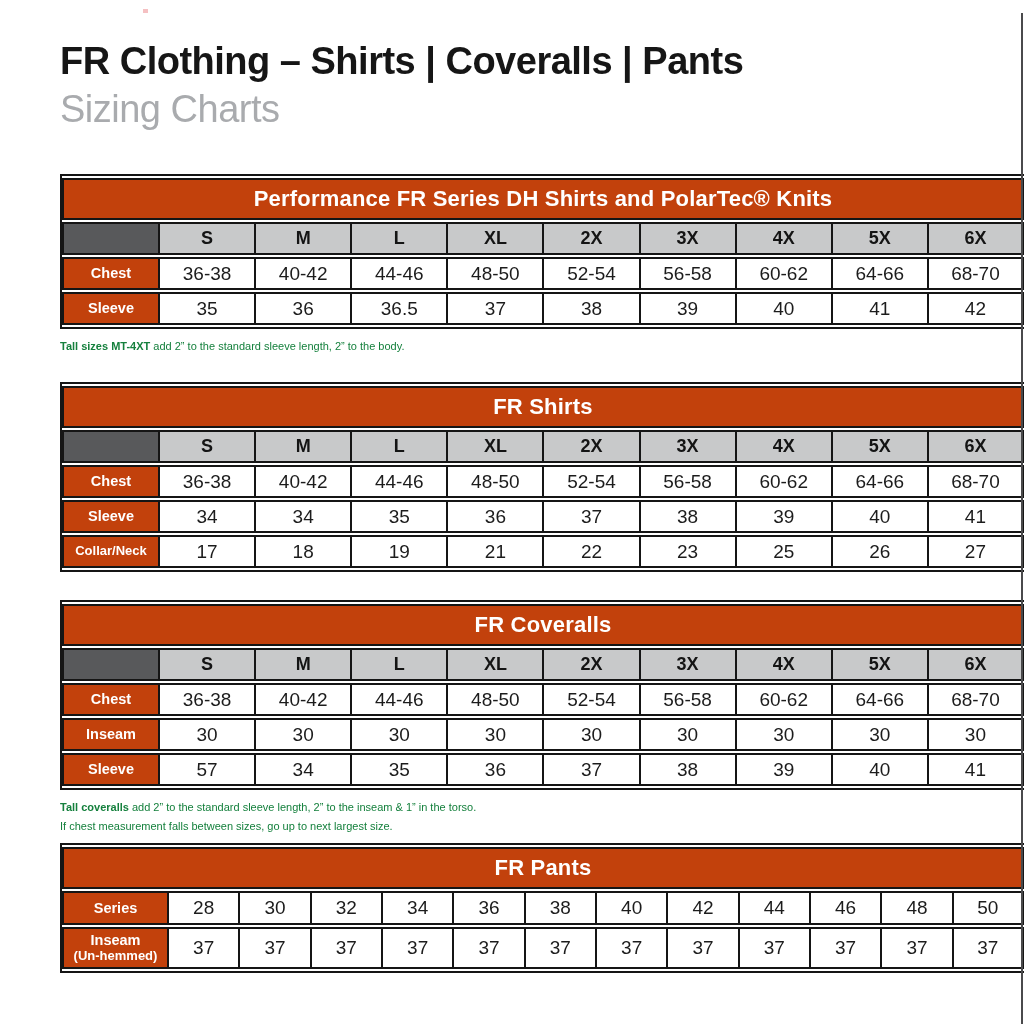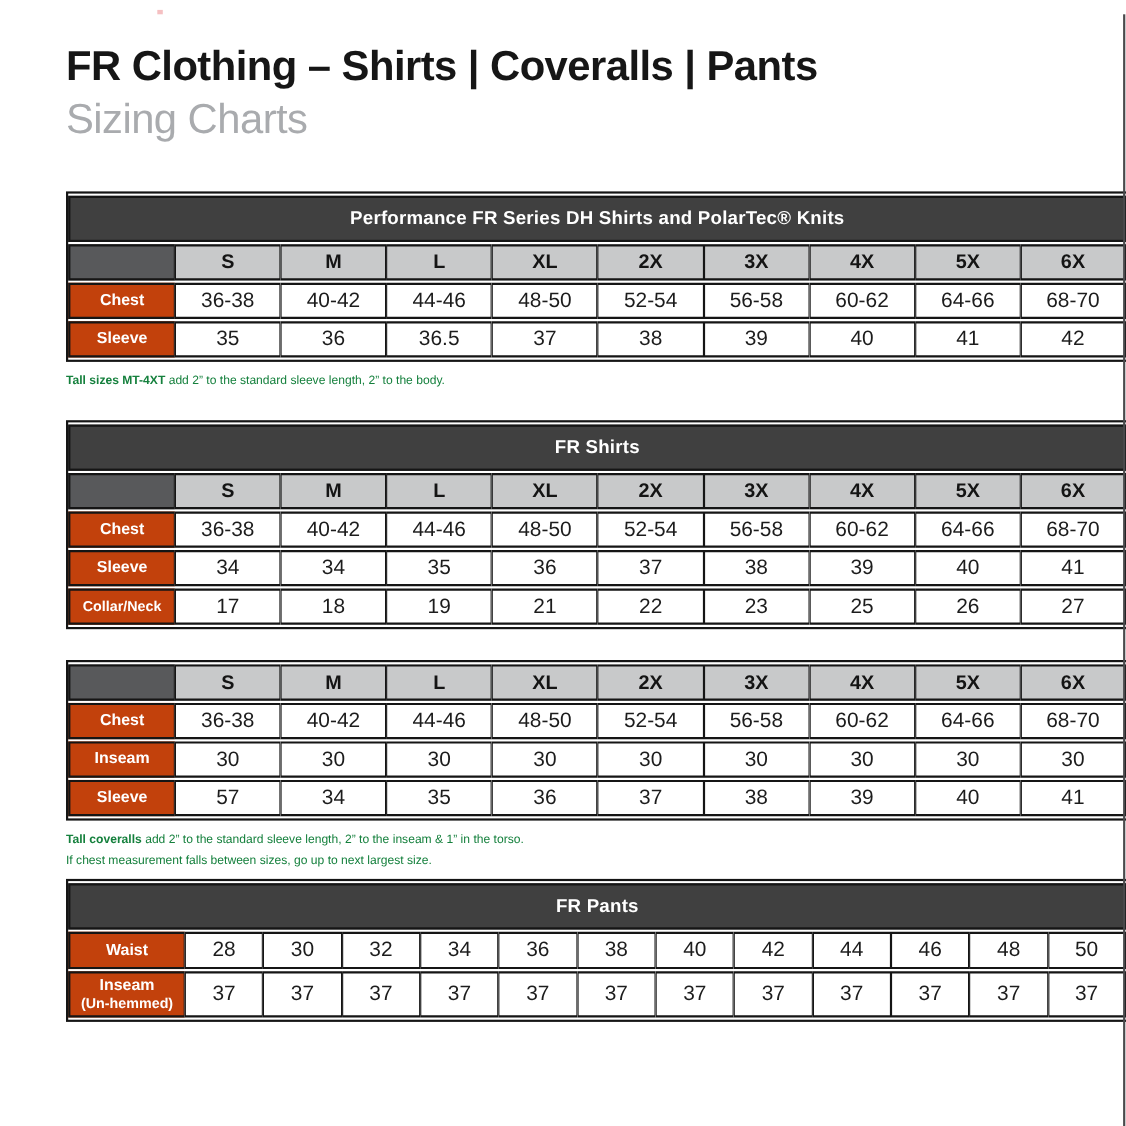--- a/index.html
+++ b/index.html
@@ -48,24 +48,24 @@
     border-right-width: 1px;
     text-align: center;
     vertical-align: middle;
     padding: 0;
     overflow: hidden;
   }
   table.size-table td:first-child { border-left-width: 2px; }
   table.size-table td:last-child  { border-right-width: 2px; }
 
   td.band {
-    background: #404040;
+    background: #c2410c;
     color: #ffffff;
     font-weight: bold;
-    font-size: 17px;
+    font-size: 22px;
     height: 38px;
     letter-spacing: 0.2px;
   }
   td.corner { background: #58595b; height: 29px; }
   td.size {
     background: #c8c9ca;
     color: #141414;
     font-weight: bold;
     font-size: 18px;
     height: 29px;
@@ -252,20 +252,23 @@
           <col>
           <col>
           <col>
           <col>
           <col>
           <col>
           <col>
         </colgroup>
         <tbody>
           <tr>
+            <td class="band" colspan="10">FR Coveralls</td>
+          </tr>
+          <tr>
             <td class="corner"></td>
             <td class="size">S</td>
             <td class="size">M</td>
             <td class="size">L</td>
             <td class="size">XL</td>
             <td class="size">2X</td>
             <td class="size">3X</td>
             <td class="size">4X</td>
             <td class="size">5X</td>
             <td class="size">6X</td>
@@ -329,21 +332,21 @@
           <col>
           <col>
           <col>
           <col>
         </colgroup>
         <tbody>
           <tr>
             <td class="band" colspan="13">FR Pants</td>
           </tr>
           <tr>
-            <td class="rowlabel">Waist</td>
+            <td class="rowlabel">Series</td>
             <td class="val waist">28</td>
             <td class="val waist">30</td>
             <td class="val waist">32</td>
             <td class="val waist">34</td>
             <td class="val waist">36</td>
             <td class="val waist">38</td>
             <td class="val waist">40</td>
             <td class="val waist">42</td>
             <td class="val waist">44</td>
             <td class="val waist">46</td>

